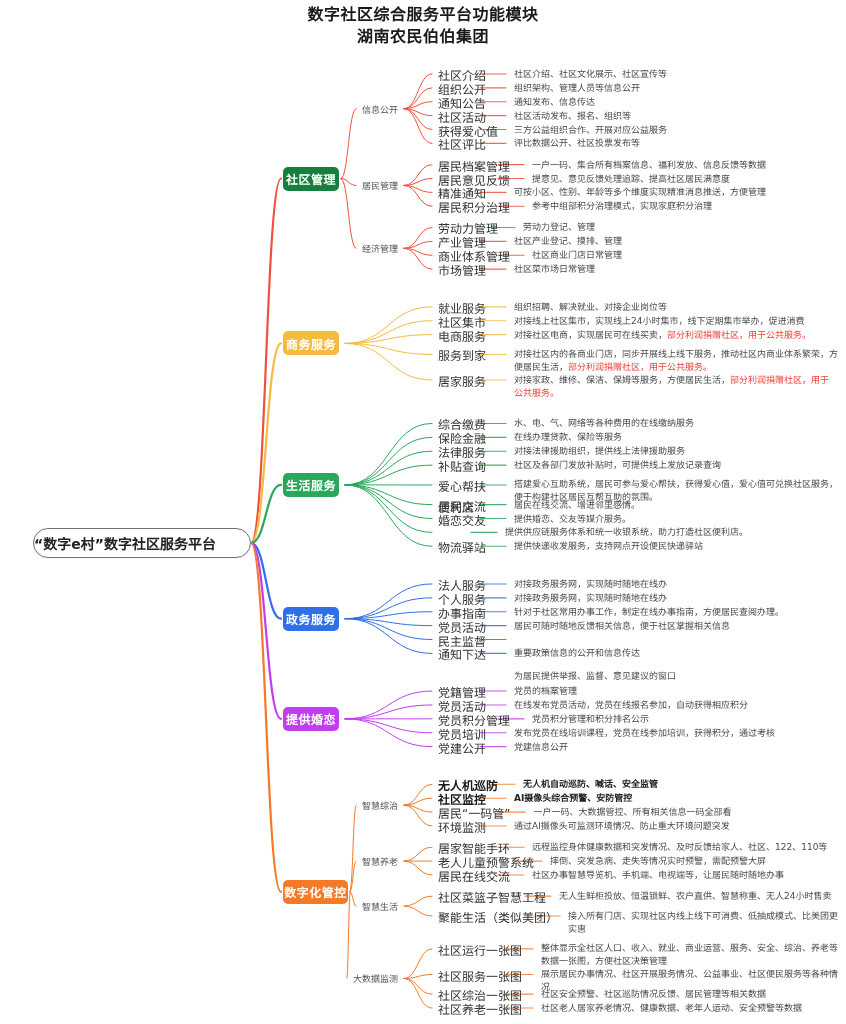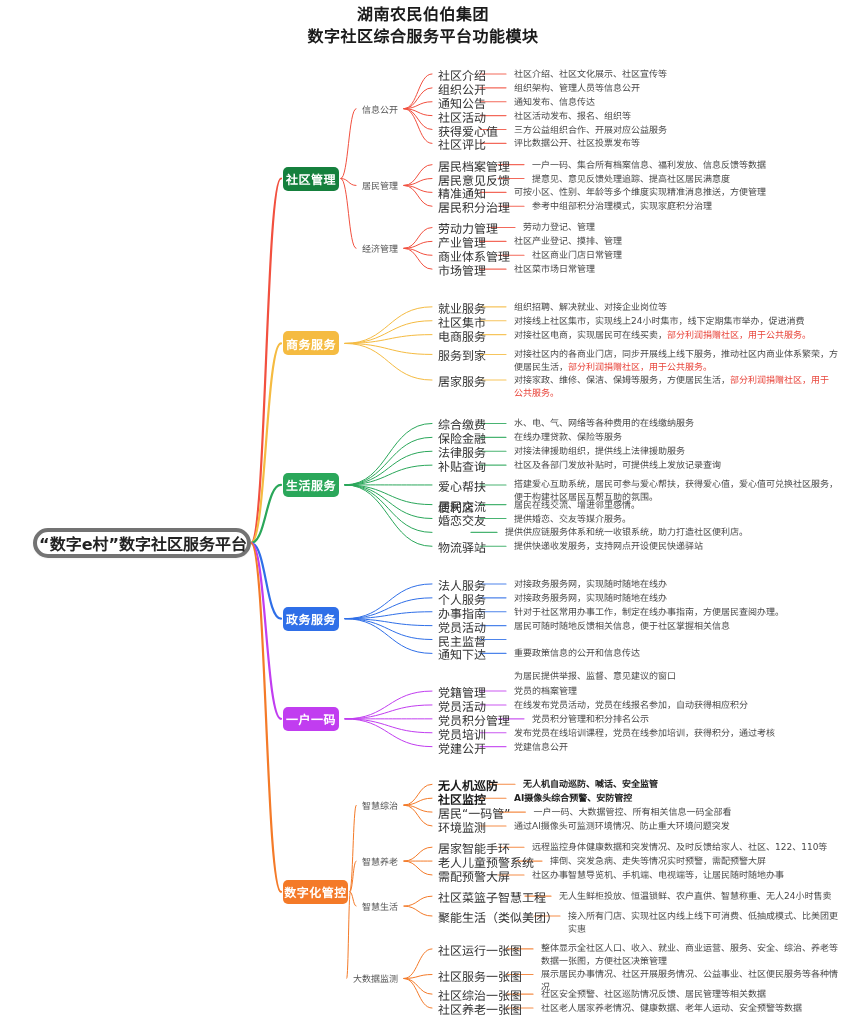--- a/index.html
+++ b/index.html
@@ -24,25 +24,25 @@
 
   
   #wires{position:absolute;left:0;top:0;width:846px;height:1024px;}
 
   
   #root-node{
     position:absolute;
     left:33px;top:528px;
     width:218px;height:30px;
     box-sizing:border-box;
-    border:4px solid #737373;
+    border:1px solid #737373;
     border-radius:15px;
     background:#fff;
-    display:flex;align-items:center;justify-content:flex-end;
-    font-size:16px;font-weight:bold;color:#222;
+    display:flex;align-items:center;justify-content:flex-start;
+    font-size:14px;font-weight:bold;color:#222;
     box-shadow:0 1px 2px rgba(0,0,0,.05);
   }
 
   
   .branch-chip{
     position:absolute;
     box-sizing:border-box;
     height:24px;
     border-radius:5px;
     display:flex;align-items:center;justify-content:center;
@@ -80,22 +80,22 @@
   .leaf-desc.center{transform:translateY(-50%);}
   .leaf-desc em{font-style:normal;color:#e8443a;}
   .leaf-desc.strong{font-weight:bold;color:#222;}
 </style>
 </head>
 <body>
 
 <div id="stage">
 
   <div id="title-block">
+    <div class="tline">数字社区综合服务平台功能模块</div>
     <div class="tline">湖南农民伯伯集团</div>
-    <div class="tline">数字社区综合服务平台功能模块</div>
   </div>
 
   <svg id="wires" viewBox="0 0 846 1024">
       <path d="M251,543 C266,543 266,178.5025067489393 281,178.5025067489393" fill="none" stroke="#f2503f" stroke-width="2.2" stroke-linecap="round"></path>
       <path d="M341,178.5025067489393 C348.5,178.5025067489393 348.5,108.67296567682217 356,108.67296567682217" fill="none" stroke="#f2503f" stroke-width="1" stroke-linecap="round"></path>
       <path d="M404,108.67296567682217 C418,108.67296567682217 418,73.94099498650212 432,73.94099498650212" fill="none" stroke="#f2503f" stroke-width="1" stroke-linecap="round"></path>
       <line x1="480" y1="73.94099498650212" x2="506" y2="73.94099498650212" stroke="#f2503f" stroke-width="1.1" stroke-linecap="round" opacity="0.85"></line>
       <path d="M404,108.67296567682217 C418,108.67296567682217 418,87.83378326263013 432,87.83378326263013" fill="none" stroke="#f2503f" stroke-width="1" stroke-linecap="round"></path>
       <line x1="480" y1="87.83378326263013" x2="506" y2="87.83378326263013" stroke="#f2503f" stroke-width="1.1" stroke-linecap="round" opacity="0.85"></line>
       <path d="M404,108.67296567682217 C418,108.67296567682217 418,101.72657153875818 432,101.72657153875818" fill="none" stroke="#f2503f" stroke-width="1" stroke-linecap="round"></path>
@@ -293,21 +293,21 @@
       <div class="leaf-desc center" style="left: 514px; top: 597.845px; width: 324px;">对接政务服务网，实现随时随地在线办</div>
       <div class="l3-label" style="left: 438px; top: 611.738px;">办事指南</div>
       <div class="leaf-desc center" style="left: 514px; top: 611.738px; width: 324px;">针对于社区常用办事工作，制定在线办事指南，方便居民查阅办理。</div>
       <div class="l3-label" style="left: 438px; top: 625.631px;">党员活动</div>
       <div class="leaf-desc center" style="left: 514px; top: 625.631px; width: 324px;">居民可随时随地反馈相关信息，便于社区掌握相关信息</div>
       <div class="l3-label" style="left: 438px; top: 639.524px;">民主监督</div>
       <div class="leaf-desc center" style="left: 514px; top: 639.524px; width: 324px; margin-top: 36px;">为居民提供举报、监督、意见建议的窗口</div>
       <div class="l3-label" style="left: 438px; top: 653.417px;">通知下达</div>
       <div class="leaf-desc center" style="left: 514px; top: 653.417px; width: 324px;">重要政策信息的公开和信息传达</div>
       <div class="branch-chip" style="left: 283px; top: 706.859px; background: rgb(193, 61, 240); width: 56px;">
-        <span>一户一码</span>
+        <span>提供婚恋</span>
       </div>
       <div class="l3-label" style="left: 438px; top: 691.073px;">党籍管理</div>
       <div class="leaf-desc center" style="left: 514px; top: 691.073px; width: 324px;">党员的档案管理</div>
       <div class="l3-label" style="left: 438px; top: 704.966px;">党员活动</div>
       <div class="leaf-desc center" style="left: 514px; top: 704.966px; width: 324px;">在线发布党员活动，党员在线报名参加，自动获得相应积分</div>
       <div class="l3-label" style="left: 438px; top: 718.859px;">党员积分管理</div>
       <div class="leaf-desc center" style="left: 532px; top: 718.859px; width: 306px;">党员积分管理和积分排名公示</div>
       <div class="l3-label" style="left: 438px; top: 732.752px;">党员培训</div>
       <div class="leaf-desc center" style="left: 514px; top: 732.752px; width: 324px;">发布党员在线培训课程，党员在线参加培训，获得积分，通过考核</div>
       <div class="l3-label" style="left: 438px; top: 746.644px;">党建公开</div>
@@ -322,21 +322,21 @@
       <div class="leaf-desc center strong" style="left: 514px; top: 798.194px; width: 324px;">AI摄像头综合预警、安防管控</div>
       <div class="l3-label" style="left: 438px; top: 812.087px;">居民“一码管”</div>
       <div class="leaf-desc center" style="left: 533.4px; top: 812.087px; width: 304.6px;">一户一码、大数据管控、所有相关信息一码全部看</div>
       <div class="l3-label" style="left: 438px; top: 825.98px;">环境监测</div>
       <div class="leaf-desc center" style="left: 514px; top: 825.98px; width: 324px;">通过AI摄像头可监测环境情况、防止重大环境问题突发</div>
       <div class="l2-label" style="left: 362px; top: 861.077px; width: 36px;">智慧养老</div>
       <div class="l3-label" style="left: 438px; top: 847.184px;">居家智能手环</div>
       <div class="leaf-desc center" style="left: 532px; top: 847.184px; width: 306px;">远程监控身体健康数据和突发情况、及时反馈给家人、社区、122、110等</div>
       <div class="l3-label" style="left: 438px; top: 861.077px;">老人儿童预警系统</div>
       <div class="leaf-desc center" style="left: 550px; top: 861.077px; width: 288px;">摔倒、突发急病、走失等情况实时预警，需配预警大屏</div>
-      <div class="l3-label" style="left: 438px; top: 874.97px;">需配预警大屏</div>
+      <div class="l3-label" style="left: 438px; top: 874.97px;">居民在线交流</div>
       <div class="leaf-desc center" style="left: 532px; top: 874.97px; width: 306px;">社区办事智慧导览机、手机端、电视端等，让居民随时随地办事</div>
       <div class="l2-label" style="left: 362px; top: 906.092px; width: 36px;">智慧生活</div>
       <div class="l3-label" style="left: 438px; top: 896.175px;">社区菜篮子智慧工程</div>
       <div class="leaf-desc center" style="left: 559px; top: 896.175px; width: 279px;">无人生鲜柜投放、恒温锁鲜、农户直供、智慧称重、无人24小时售卖</div>
       <div class="l3-label" style="left: 438px; top: 916.008px;">聚能生活（类似美团）</div>
       <div class="leaf-desc" style="left: 568px; top: 909.508px; width: 270px;">接入所有门店、实现社区内线上线下可消费、低抽成模式、比美团更实惠</div>
       <div class="l2-label" style="left: 353px; top: 978.48px; width: 45px;">大数据监测</div>
       <div class="l3-label" style="left: 438px; top: 948.912px;">社区运行一张图</div>
       <div class="leaf-desc" style="left: 541px; top: 942.412px; width: 297px;">整体显示全社区人口、收入、就业、商业运营、服务、安全、综治、养老等数据一张图，方便社区决策管理</div>
       <div class="l3-label" style="left: 438px; top: 974.504px;">社区服务一张图</div>

